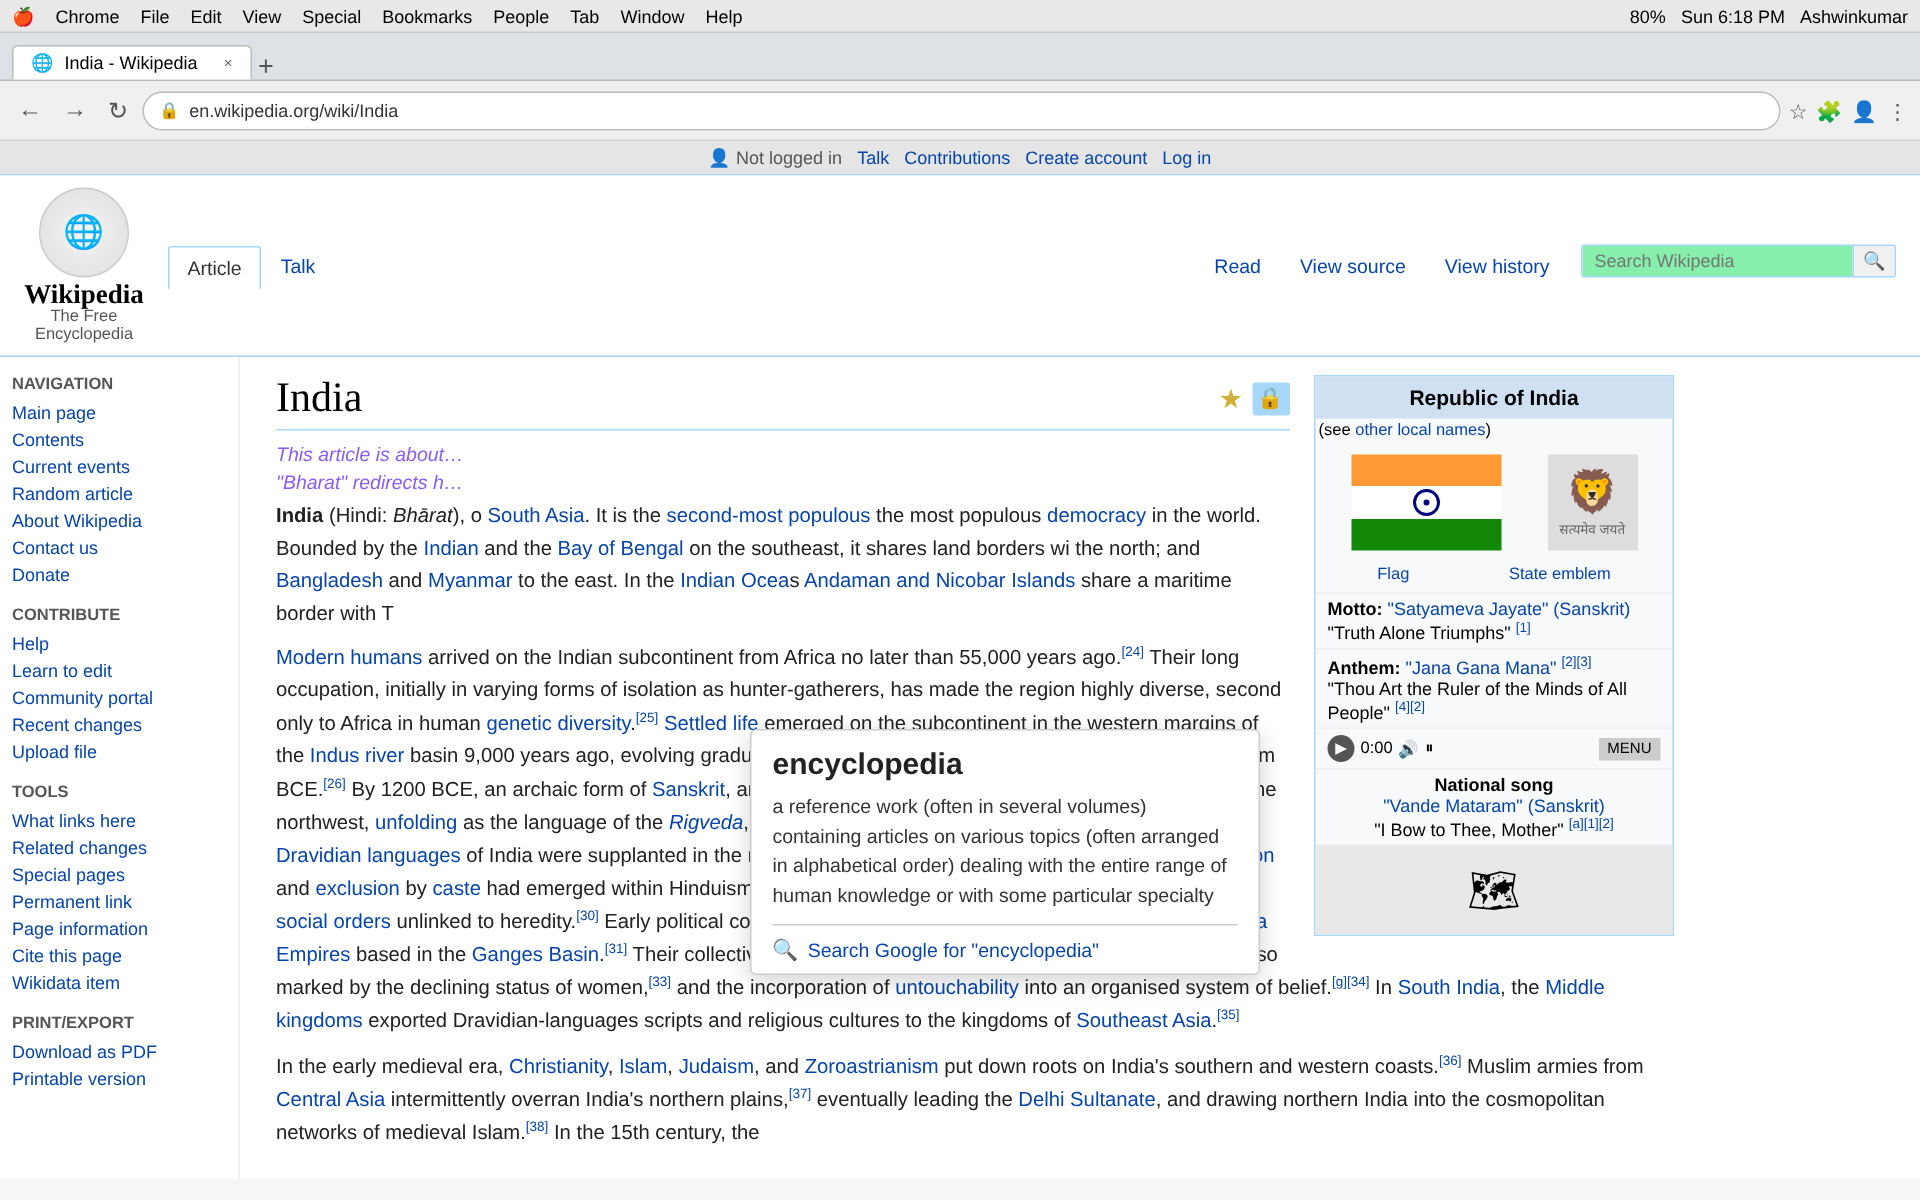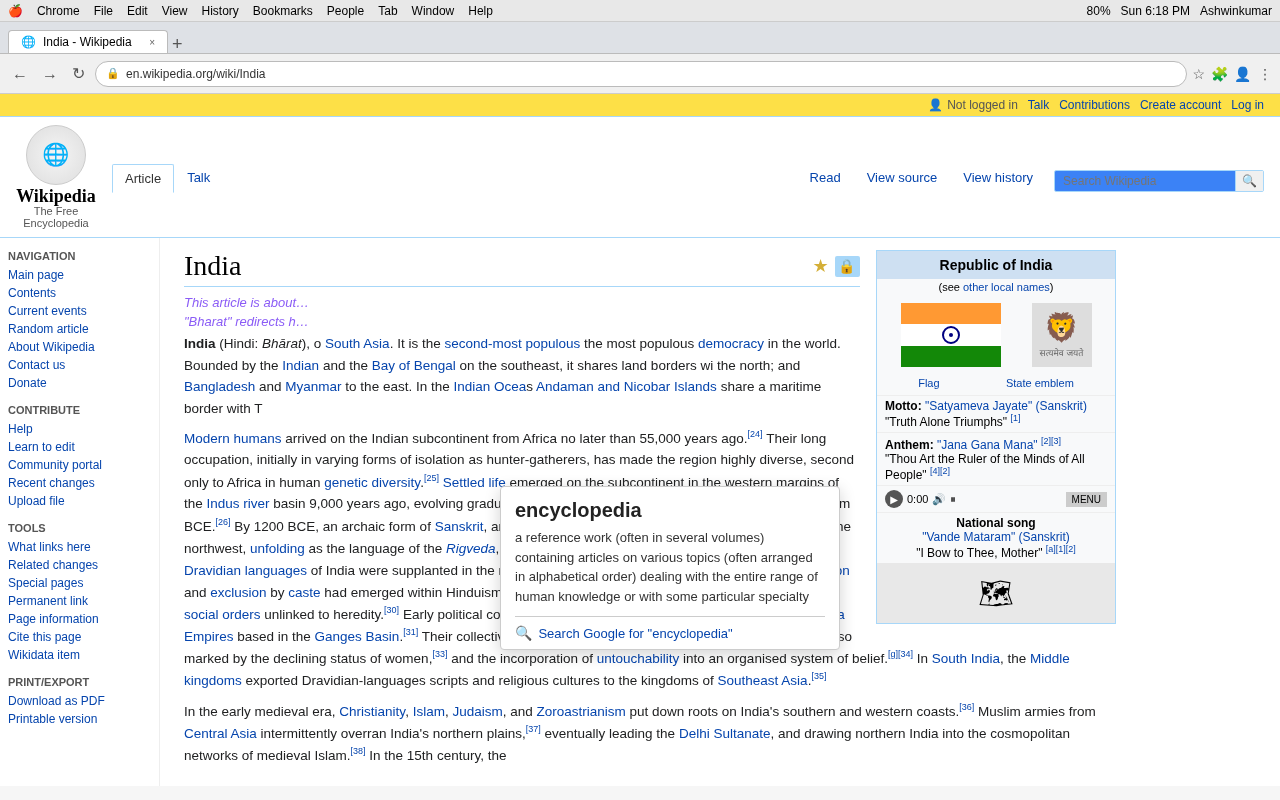--- a/index.html
+++ b/index.html
@@ -67,25 +67,25 @@
       gap: 6px;
     }
     .address-bar-lock { color: #555; font-size: 11px; }
     .address-text { color: #333; font-size: 12px; }
     .address-bar-actions { display: flex; gap: 6px; color: #555; font-size: 14px; }
 
     
     .wiki-page { background: white; display: flex; flex-direction: column; min-height: 600px; }
 
     .wiki-top-bar {
-      background: #fde047;
+      background: #e5e5e5;
       border-bottom: 1px solid #a7d7f9;
       padding: 4px 16px;
       display: flex;
-      justify-content: flex-end;
+      justify-content: center;
       align-items: center;
       gap: 10px;
       font-size: 12px;
       color: #555;
     }
     .wiki-top-bar a { color: #0645ad; text-decoration: none; }
 
     .wiki-header {
       display: flex;
       align-items: center;
@@ -120,36 +120,36 @@
       border: 1px solid transparent;
     }
     .wiki-tab.active {
       color: #333;
       border: 1px solid #a7d7f9;
       border-bottom: 1px solid white;
       background: white;
       border-radius: 2px 2px 0 0;
       margin-bottom: -1px;
     }
-    .wiki-tab-group-right { margin-left: auto; display: flex; gap: 0; align-items: flex-end; }
+    .wiki-tab-group-right { margin-left: auto; display: flex; gap: 0; align-items: flex-start; }
     .wiki-search-box {
       display: flex;
       align-items: center;
       border: 1px solid #a7d7f9;
       border-radius: 2px;
       overflow: hidden;
       margin-left: 8px;
     }
     .wiki-search-input {
       border: none;
       outline: none;
       padding: 3px 8px;
       font-size: 12px;
       width: 180px;
-      background: #3b82f6;
+      background: #86efac;
     }
     .wiki-search-btn {
       background: #f0f0f0;
       border: none;
       border-left: 1px solid #a7d7f9;
       padding: 3px 6px;
       cursor: pointer;
       font-size: 12px;
     }
 
@@ -179,21 +179,21 @@
     .infobox {
       float: right;
       background: #f8f9fa;
       border: 1px solid #a7d7f9;
       margin: 0 0 12px 16px;
       width: 240px;
       font-size: 12px;
     }
     .infobox-title { background: #cee0f2; text-align: center; padding: 6px; font-weight: bold; font-size: 14px; }
     .infobox-subtitle { text-align: center; font-style: italic; padding: 2px; font-size: 12px; }
-    .infobox-link { text-align: center; font-size: 11px; padding: 2px; }
+    .infobox-link { font-size: 11px; padding: 2px; }
     .infobox-images { display: flex; justify-content: space-around; padding: 8px; align-items: center; }
     .india-flag {
       width: 100px; height: 64px;
       display: flex; flex-direction: column;
     }
     .flag-top { flex: 1; background: #FF9933; }
     .flag-mid { flex: 1; background: white; display: flex; align-items: center; justify-content: center; }
     .flag-bottom { flex: 1; background: #138808; }
     .ashoka-wheel { width: 18px; height: 18px; border: 2px solid #000080; border-radius: 50%; display: flex; align-items: center; justify-content: center; }
     .wheel-dot { width: 4px; height: 4px; background: #000080; border-radius: 50%; }
@@ -261,21 +261,21 @@
   </style>
 </head>
 <body>
 
 <div class="mac-menubar">
   <span>🍎</span>
   <span class="mac-menubar-item">Chrome</span>
   <span class="mac-menubar-item">File</span>
   <span class="mac-menubar-item">Edit</span>
   <span class="mac-menubar-item">View</span>
-  <span class="mac-menubar-item">History</span>
+  <span class="mac-menubar-item">Special</span>
   <span class="mac-menubar-item">Bookmarks</span>
   <span class="mac-menubar-item">People</span>
   <span class="mac-menubar-item">Tab</span>
   <span class="mac-menubar-item">Window</span>
   <span class="mac-menubar-item">Help</span>
   <div class="mac-menubar-right">
     <span>80%</span>
     <span>Sun 6:18 PM</span>
     <span>Ashwinkumar</span>
   </div>

